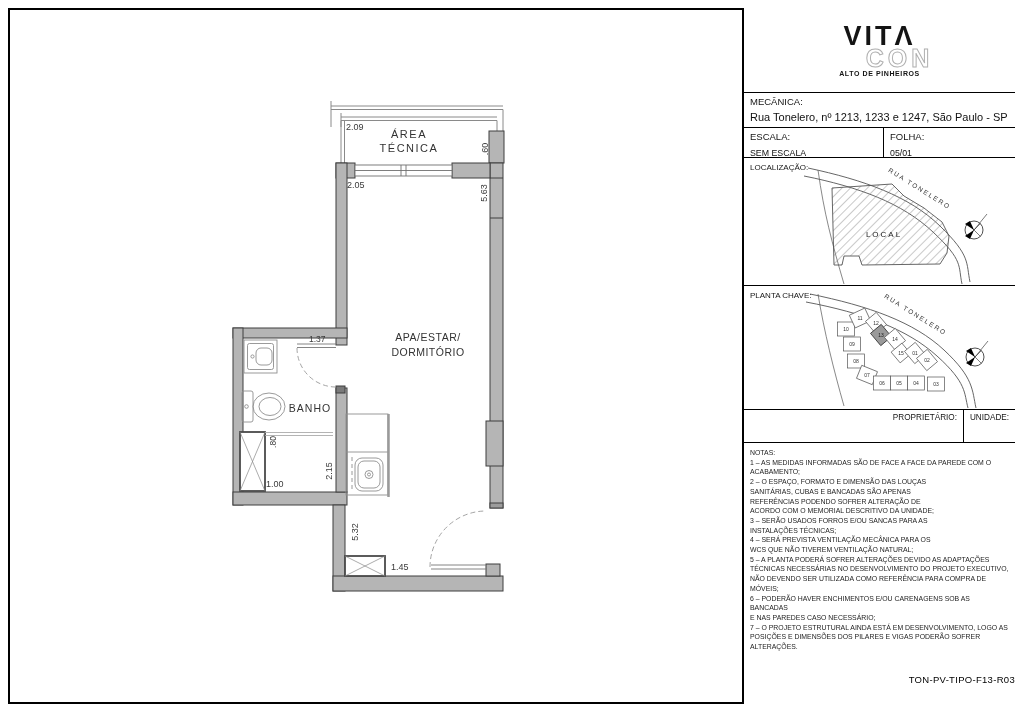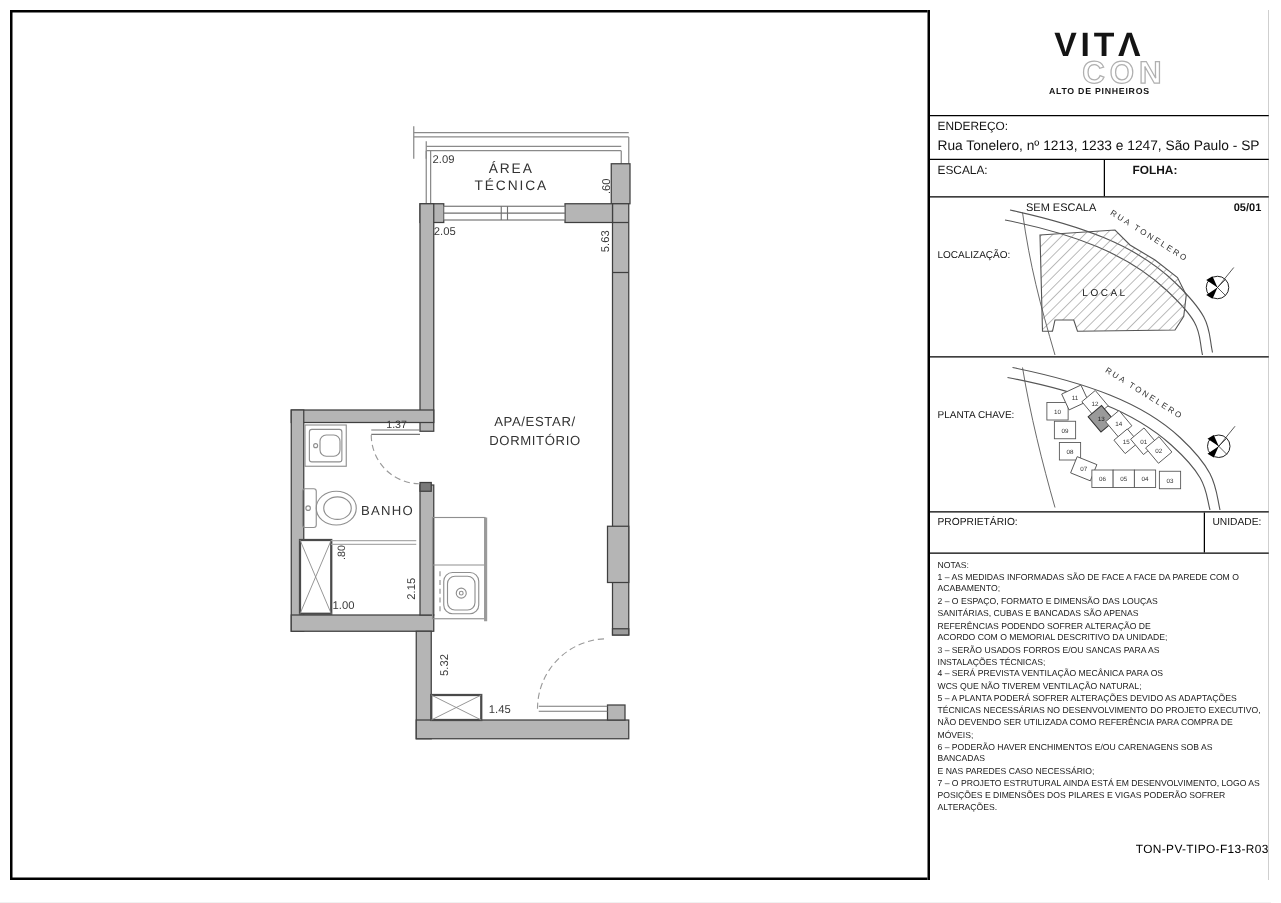--- a/index.html
+++ b/index.html
@@ -22,30 +22,30 @@
   .tb-logo{height:85px;display:flex;flex-direction:column;align-items:center;justify-content:center;border-bottom:1.5px solid #000;}
   .logo-vita{font-size:27px;font-weight:800;letter-spacing:3px;line-height:24px;color:#141414;}
   .logo-con{font-size:25px;font-weight:700;letter-spacing:4px;line-height:21px;color:#fff;margin-left:40px;-webkit-text-stroke:1px #b0b0b0;}
   .logo-tag{font-size:7px;font-weight:700;letter-spacing:0.6px;color:#141414;margin-top:1px;}
   .tb-endereco{height:35px;padding:3px 6px;}
   .tb-label{font-size:9.5px;color:#151515;}
   .tb-endereco-value{font-size:11px;margin-top:4px;}
   .tb-assunto{height:57px;padding:4px 6px;}
   .assunto-line{font-size:6.9px;line-height:9.3px;}
   .assunto-line:first-of-type{margin-top:3px;}
-  .tb-escala-row{height:30px;display:flex;gap:16px;}
+  .tb-escala-row{height:30px;display:flex;}
   .tb-escala{width:140px;border-right:1.5px solid #000;box-sizing:border-box;padding:3px 6px;}
-  .tb-folha{flex:1;padding:3px 6px;font-weight:bold;}
-  .tb-cell-value{font-size:8.8px;text-align:right;margin-top:19px;}
+  .tb-folha{flex:1;padding:3px 6px;}
+  .tb-cell-value{font-size:8.8px;text-align:left;margin-top:6px;}
   .tb-map{padding:0;}
   .tb-map-localizacao{height:128px;}
   .tb-map-planta{height:124px;}
-  .map-label{position:absolute;left:6px;top:5px;font-size:8px;color:#151515;z-index:2;margin-top:36px;}
+  .map-label{position:absolute;left:6px;top:5px;font-size:8px;color:#151515;z-index:2;}
   .tb-prop-row{height:33px;display:flex;}
-  .tb-prop{width:220px;border-right:1.5px solid #000;box-sizing:border-box;padding:3px 6px;}
+  .tb-prop{width:220px;border-right:1.5px solid #000;box-sizing:border-box;padding:3px 6px;text-align:right;}
   .tb-unidade{flex:1;padding:3px 4px;text-align:center;}
   .tb-prop .tb-label,.tb-unidade .tb-label{font-size:8.2px;}
   .tb-notas{flex:1;border-bottom:none;padding:5px 6px;}
   .nota-line{font-size:6.9px;line-height:9.7px;color:#222;}
   .sheet-code{
     position:absolute;right:10px;top:674px;font-size:9.5px;color:#000;letter-spacing:0.3px;
   }
   text{font-family:"Liberation Sans", sans-serif;}
 </style>
 </head>
@@ -173,21 +173,21 @@
 
   <div class="titleblock">
 
     <div class="tb-row tb-logo">
       <div class="logo-vita">VITΛ</div>
       <div class="logo-con">CON</div>
       <div class="logo-tag">ALTO DE PINHEIROS</div>
     </div>
 
     <div class="tb-row tb-endereco">
-      <div class="tb-label">ENDEREÇO:</div>
+      <div class="tb-label">MECÂNICA:</div>
       <div class="tb-endereco-value">Rua Tonelero, nº 1213, 1233 e 1247, São Paulo - SP</div>
     </div>
 
 
     <div class="tb-row tb-escala-row">
       <div class="tb-escala">
         <div class="tb-label">ESCALA:</div>
         <div class="tb-cell-value">SEM ESCALA</div>
       </div>
       <div class="tb-folha">

